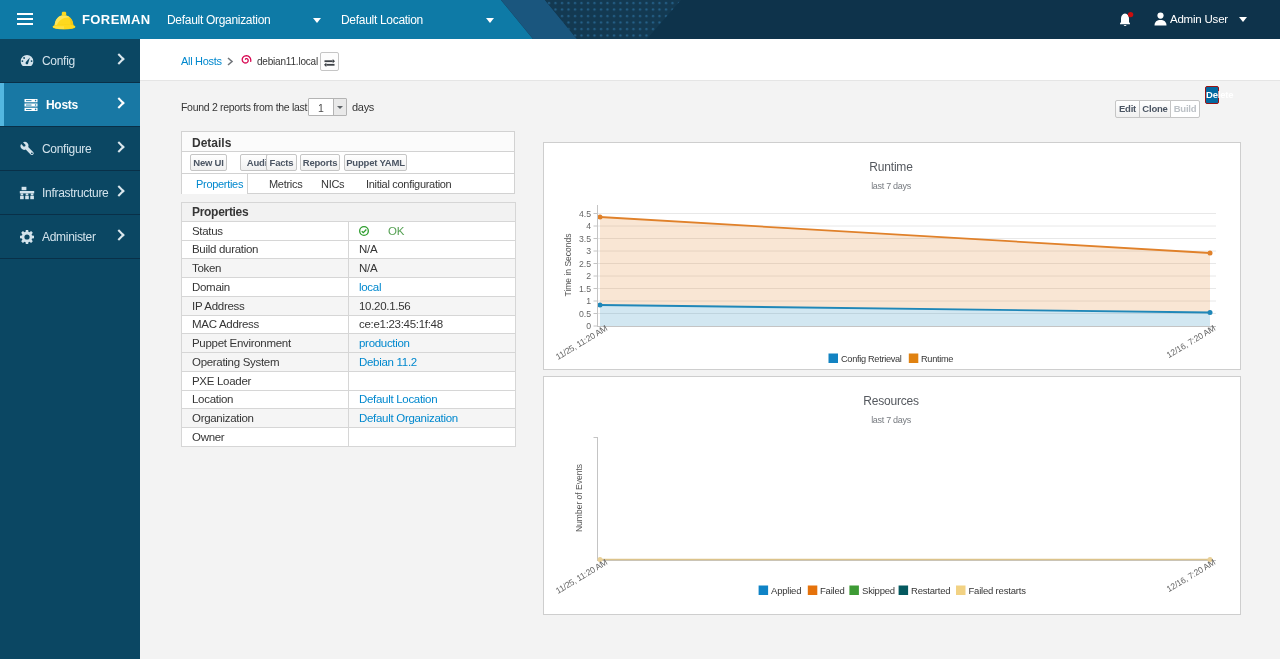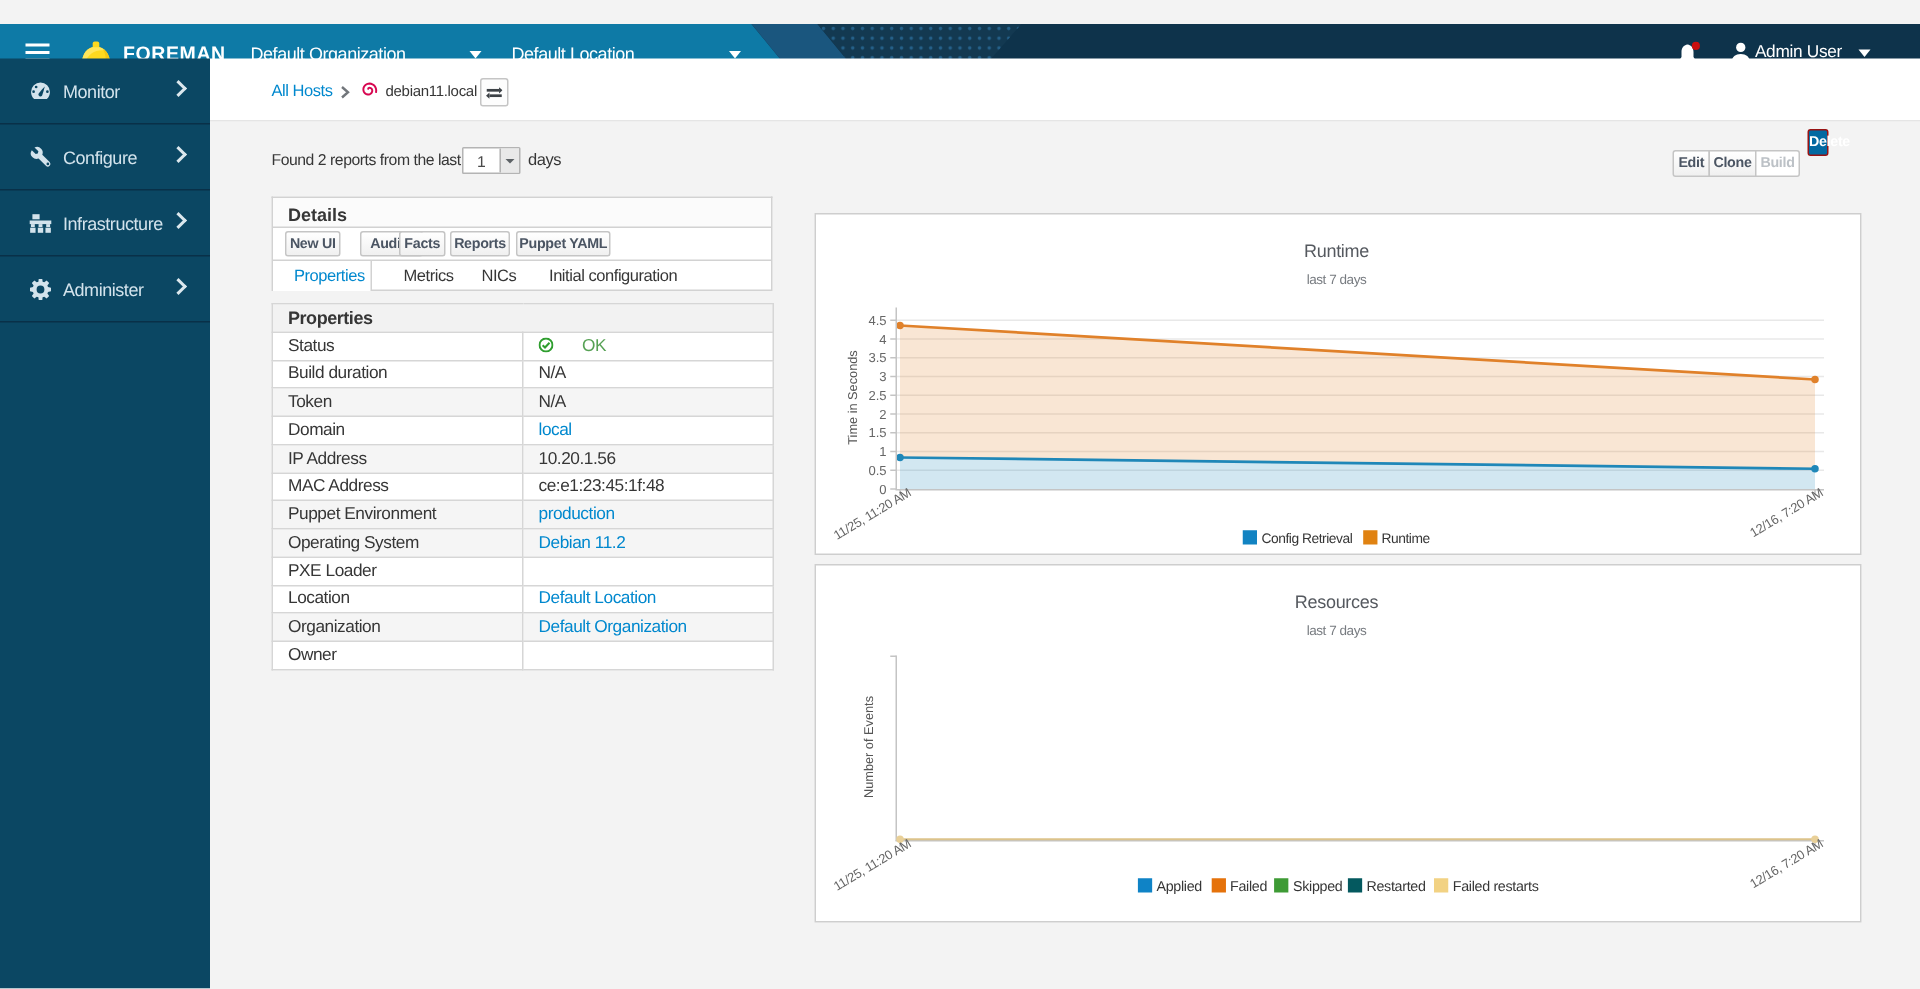--- a/index.html
+++ b/index.html
@@ -1,21 +1,21 @@
 <!DOCTYPE html>
 <html><head>
 <meta charset="utf-8">
 <style>
 * { margin:0; padding:0; box-sizing:border-box; }
 html,body { width:1280px; height:659px; overflow:hidden; }
 body { font-family:"Liberation Sans", sans-serif; background:#f3f3f3; position:relative; }
 a { text-decoration:none; }
 
 
-#hdr { position:absolute; left:0; top:16px; width:1280px; height:39px; background:#0e334b; border-bottom:7px solid #f97316;padding-left:12px; }
+#hdr { position:absolute; left:0; top:0; width:1280px; height:39px; background:#0e334b; border-bottom:7px solid #f97316;padding-left:12px; }
 #hdr svg.bg { position:absolute; left:0; top:0; }
 #hdr .inner { position:absolute; left:0; top:0; width:1280px; height:39px; }
 #burger { position:absolute; left:17px; top:13px; width:16px; height:12px; }
 #burger i { display:block; height:2px; background:#fff; margin-bottom:3px; }
 #logo { position:absolute; left:51px; }
 #brand { position:absolute; left:82px; top:12px; color:#fff; font-size:13px; font-weight:bold; letter-spacing:0.4px; }
 .hdd { position:absolute; top:13px; color:#fff; font-size:12px; letter-spacing:-0.3px; }
 .caret { display:inline-block; width:0; height:0; border-left:4px solid transparent; border-right:4px solid transparent; border-top:5px solid #fff; vertical-align:middle; }
 #hright { position:absolute; right:0; top:0; height:39px; color:#fff; font-size:12px; }
 
@@ -104,21 +104,38 @@
       <span class="caret" style="position:absolute;right:33px;top:17px;"></span>
     </div>
   </div>
 </div>
 
 <div id="side">
   <div class="sitem" id="si-monitor">
     <svg width="16" height="16" viewBox="0 0 16 16">
         <path d="M8 2 A6.3 6.3 0 0 0 1.7 8.3 C1.7 10.2 2.5 11.9 3.8 13 L12.2 13 C13.5 11.9 14.3 10.2 14.3 8.3 A6.3 6.3 0 0 0 8 2 Z M3.4 9 A0.9 0.9 0 1 1 3.4 7.2 A0.9 0.9 0 0 1 3.4 9 Z M5.1 5.9 A0.9 0.9 0 1 1 5.1 4.1 A0.9 0.9 0 0 1 5.1 5.9 Z M9 10.9 A1.4 1.4 0 0 1 6.6 9.7 C6.8 8.9 10.9 4.6 10.9 4.6 C10.9 4.6 9.3 10.3 9 10.9 Z M12.6 9 A0.9 0.9 0 1 1 12.6 7.2 A0.9 0.9 0 0 1 12.6 9 Z" fill="#d3e3ec"></path>
       </svg>
-    <span class="lbl">Monitor</span>
+    <span class="lbl">Config</span>
+      <span class="chev"></span>
+    </div>
+  <div class="sitem active" id="si-hosts">
+    <svg width="16" height="16" viewBox="0 0 16 16">
+        <g fill="#fff">
+          <path d="M1.5 2 H14.5 V5.2 H1.5 Z M1.5 6.4 H14.5 V9.6 H1.5 Z M1.5 10.8 H14.5 V14 H1.5 Z"></path>
+        </g>
+        <g fill="#1878a4">
+          <rect x="3" y="3.2" width="5.5" height="0.9"></rect>
+          <rect x="3" y="7.6" width="5.5" height="0.9"></rect>
+          <rect x="3" y="12" width="5.5" height="0.9"></rect>
+          <circle cx="12.6" cy="3.6" r="0.8"></circle>
+          <circle cx="12.6" cy="8" r="0.8"></circle>
+          <circle cx="12.6" cy="12.4" r="0.8"></circle>
+        </g>
+      </svg>
+    <span class="lbl">Hosts</span>
       <span class="chev"></span>
     </div>
   <div class="sitem" id="si-configure">
     <svg width="16" height="16" viewBox="0 0 16 16">
         <path transform="scale(-1 1) translate(-16 0)" d="M13.8 3.1 L11.2 5.7 L9.8 5.3 L9.4 3.9 L12 1.3 A3.6 3.6 0 0 0 7.6 2.1 A3.7 3.7 0 0 0 6.8 6.1 L1.9 11 A1.8 1.8 0 0 0 1.9 13.5 A1.8 1.8 0 0 0 4.4 13.5 L9.3 8.6 A3.7 3.7 0 0 0 13.3 7.8 A3.6 3.6 0 0 0 13.8 3.1 Z M3.1 13.2 A0.9 0.9 0 1 1 3.1 11.4 A0.9 0.9 0 0 1 3.1 13.2 Z" fill="#d3e3ec"></path>
       </svg>
     <span class="lbl">Configure</span>
       <span class="chev"></span>
     </div>
   <div class="sitem" id="si-infra">

